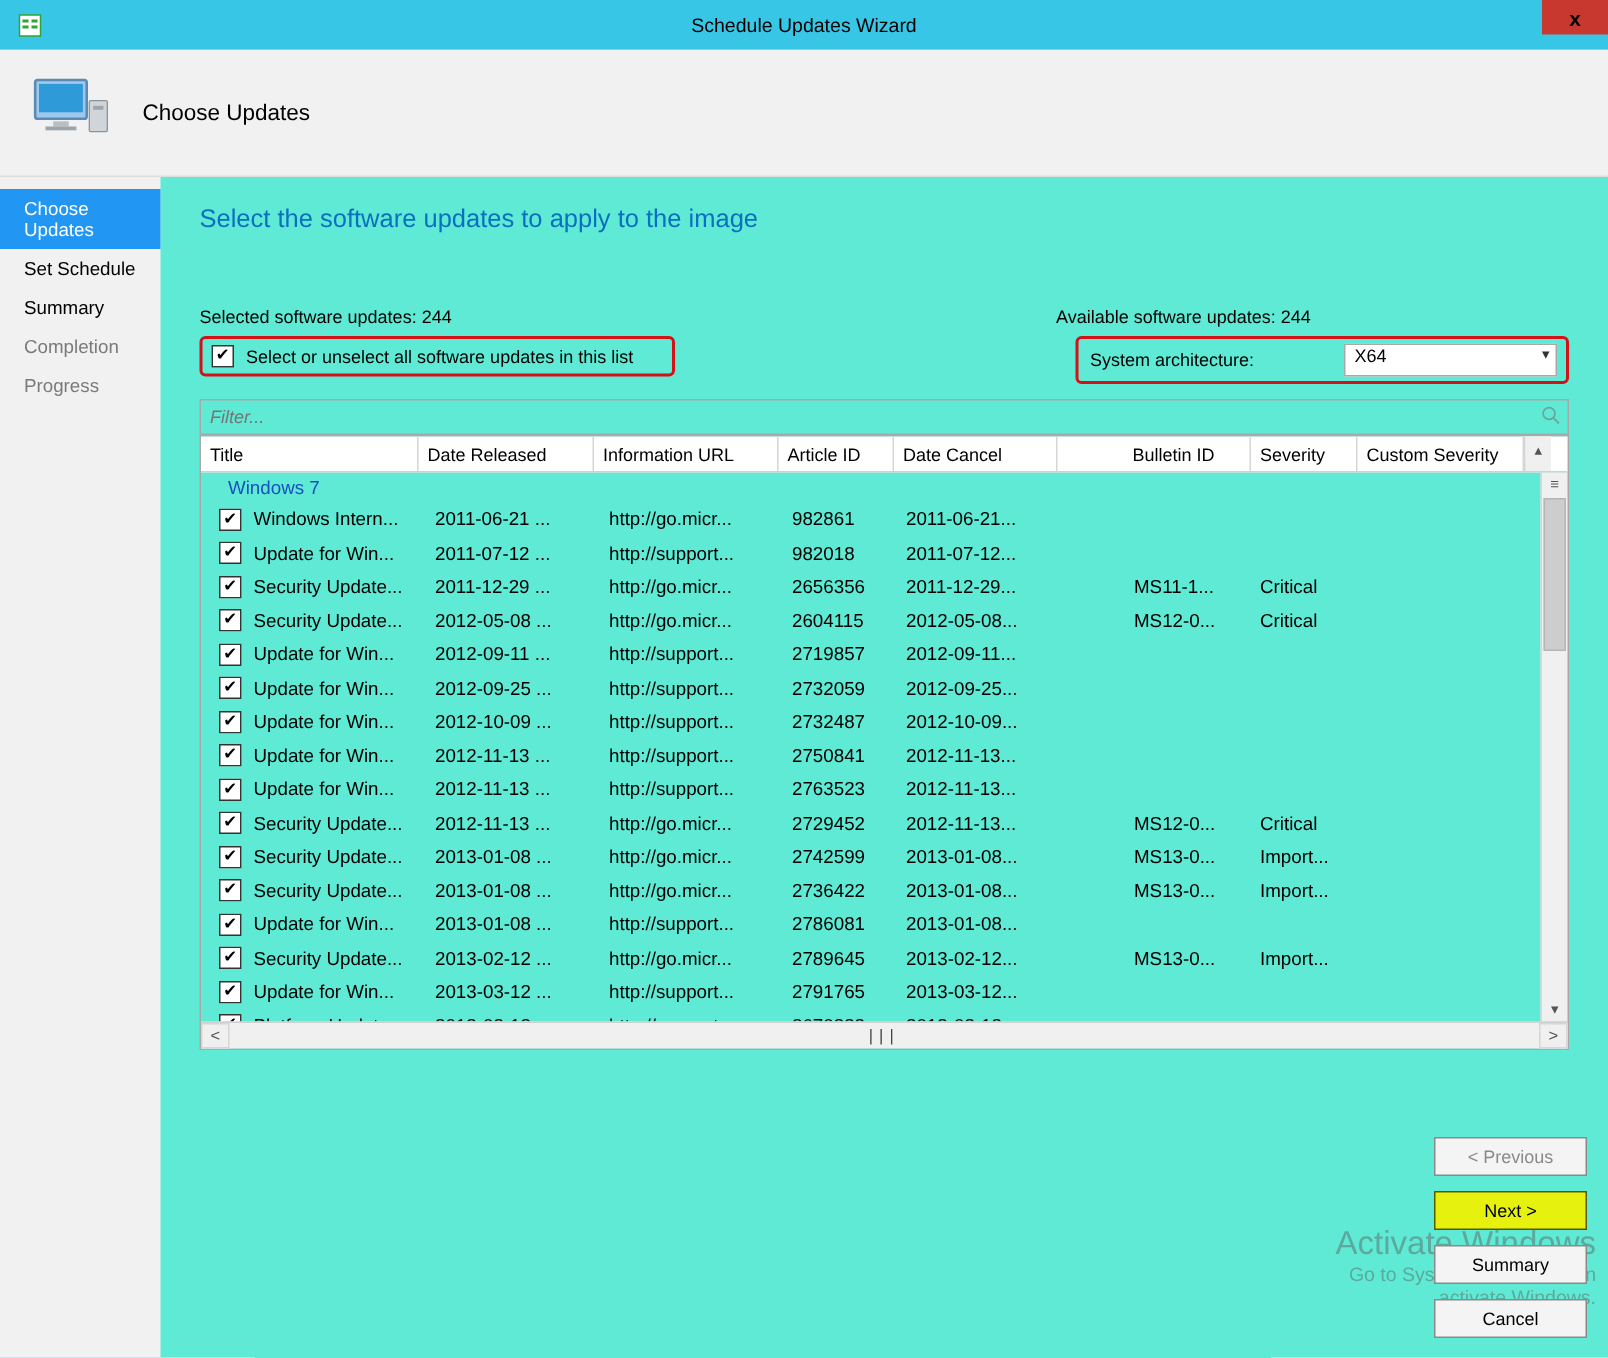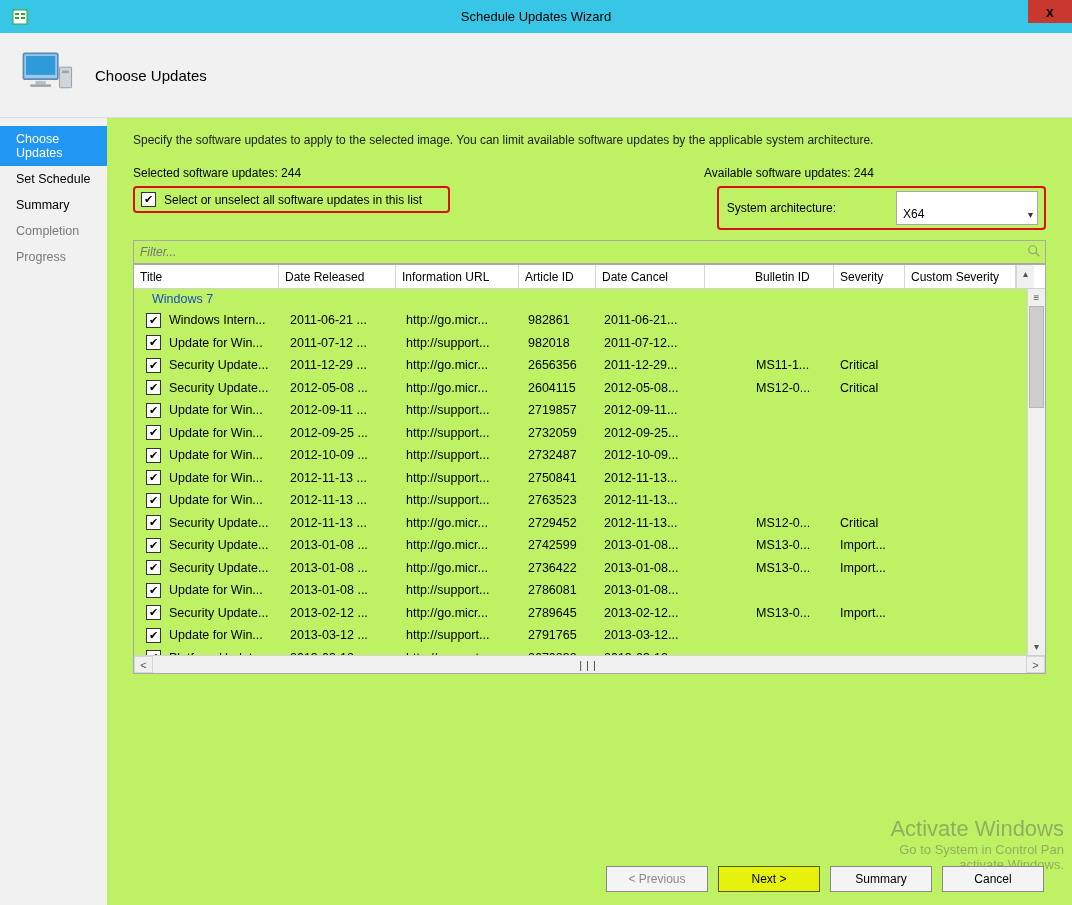--- a/index.html
+++ b/index.html
@@ -1,16 +1,16 @@
 <!DOCTYPE html>
 <html><head>
 <meta charset="utf-8">
 <style>
   html, body { margin:0; padding:0; font-family: "Segoe UI", Tahoma, sans-serif; font-size:12px; color:#000; }
-  .window { width:1072px; height:905px; background:#bef264; position:relative; overflow:hidden; }
+  .window { width:1072px; height:905px; background:#5eead4; position:relative; overflow:hidden; }
   .titlebar { height:33px; background:#38c6e6; display:flex; align-items:center; position:relative; }
   .titlebar .sysicon { width:18px; height:18px; margin-left:12px; display:flex; align-items:center; }
   .titlebar .title { position:absolute; left:0; right:0; text-align:center; font-size:13px; color:#000; pointer-events:none; }
   .titlebar .close { position:absolute; right:0; top:0; width:44px; height:23px; background:#c8382e; color:#000; font-weight:bold; font-size:14px; display:flex; align-items:center; justify-content:center; cursor:default; }
   .header { height:84px; background:#f1f1f1; display:flex; align-items:center; padding-left:20px; border-bottom:1px solid #ddd; }
   .header .hdr-icon svg { width:55px; height:50px; }
   .header .hdr-title { font-size:15px; margin-left:20px; color:#000; }
   .body { display:flex; height:calc(100% - 33px - 84px); }
   .sidebar { width:200px; background:#f1f1f1; padding-top:8px; }
   .sidebar .nav-item { padding:6px 16px; font-size:12.5px; cursor:default; color:#000; }
@@ -46,25 +46,25 @@
   .c-rev  { width:96px; }
   .c-bull { width:72px;margin-left:44px; }
   .c-sev  { width:58px; }
   .c-cust { width:98px; }
   .hz-scroll { border-top:1px solid #d0d0d0; height:17px; display:flex; background:#f0f0f0; }
   .hz-btn { width:17px; display:flex; align-items:center; justify-content:center; font-size:11px; color:#555; border:1px solid #d6d6d6; background:#f0f0f0; }
   .hz-track { flex:1; display:flex; align-items:center; justify-content:center; font-size:11px; color:#444; letter-spacing:4px; }
   .watermark { position:absolute; right:8px; bottom:34px; text-align:right; color:rgba(90,90,90,.45); pointer-events:none; }
   .watermark .wm1 { font-size:22px; }
   .watermark .wm2 { font-size:13px; }
-  .btn-row { position:absolute; bottom:14px; right:28px; display:flex; gap:10px; }
+  .btn-row { position:absolute; bottom:14px; right:14px; display:flex; gap:10px;flex-direction:column; }
   .wbtn { width:100px; height:24px; border:1px solid #8a8a8a; background:#f4f4f4; font-size:12px; display:flex; align-items:center; justify-content:center; cursor:default; }
   .wbtn.disabled { color:#8a8a8a; }
   .wbtn.highlight { background:#e6f20e; border:1px solid #5a5a00; }
-  .combo { width:130px; height:20px; border:1px solid #a9a9a9; display:flex; align-items:center; justify-content:space-between; padding:12px 4px 0 6px; font-size:12px; background:#fff; }
+  .combo { width:130px; height:20px; border:1px solid #a9a9a9; display:flex; align-items:flex-start; justify-content:space-between; padding:0 4px 0 6px; font-size:12px; background:#fff; }
   .combo .caret { font-size:10px; color:#333; }
 </style>
 </head>
 <body>
 
 <div class="window">
 
   <div class="titlebar">
     <div class="sysicon">
       <svg viewBox="0 0 16 16" width="16" height="16">
@@ -97,21 +97,21 @@
 
     <div class="sidebar" id="sidebar">
         <div class="nav-item active">Choose Updates</div>
         <div class="nav-item">Set Schedule</div>
         <div class="nav-item">Summary</div>
         <div class="nav-item disabled">Completion</div>
         <div class="nav-item disabled">Progress</div>
       </div>
 
     <div class="main">
-      <div class="desc">Specify the software updates to apply to the selected image. You can limit available software updates by the applicable system architecture.</div>
+      <div class="heading">Select the software updates to apply to the image</div>
 
       <div class="counts-row">
         <div>Selected software updates: 244</div>
         <div style="width:342px;">Available software updates: 244</div>
       </div>
 
       <div class="controls-row">
         <div class="outlined">
           <span class="chk">✔</span>
           <span>Select or unselect all software updates in this list</span>

